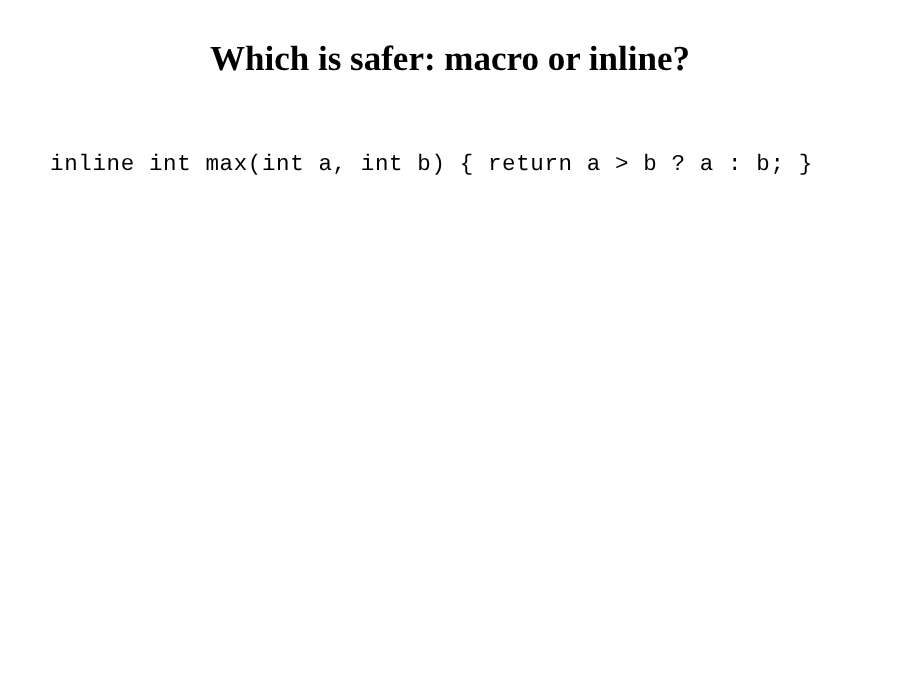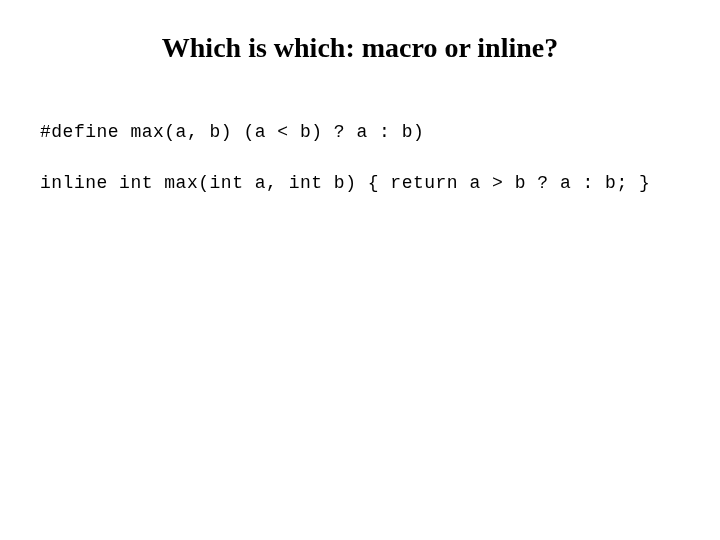--- a/index.html
+++ b/index.html
@@ -34,19 +34,18 @@
     }
     .code-line {
       margin-bottom: 26px;
       white-space: pre;
     }
   </style>
 </head>
 <body>
 
 <div class="title-block">
-  <div class="title-line">Which is which: macro or inline?</div>
+  <div class="title-line">Which is safer: macro or inline?</div>
 </div>
 
 <div class="code-block">
-  <div class="code-line">#define max(a, b) (a &lt; b) ? a : b)</div>
   <div class="code-line">inline int max(int a, int b) { return a &gt; b ? a : b; }</div>
 </div>
 
 </body></html>

